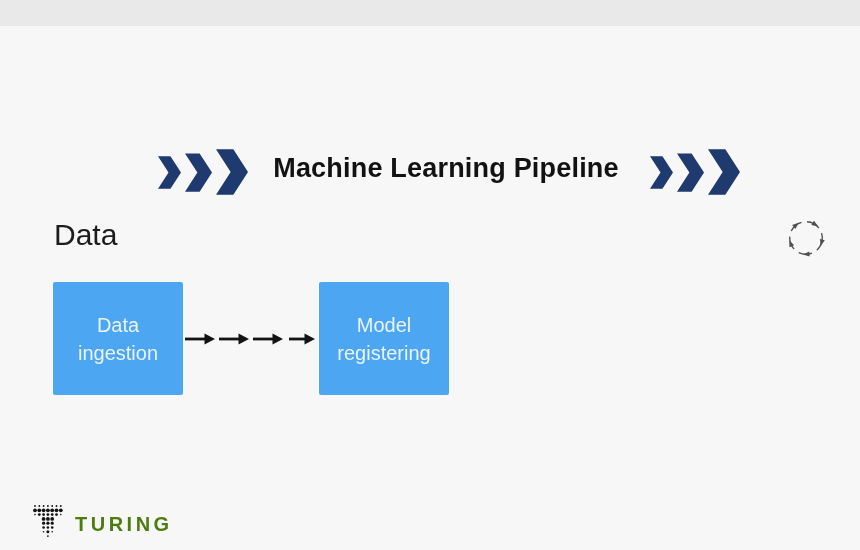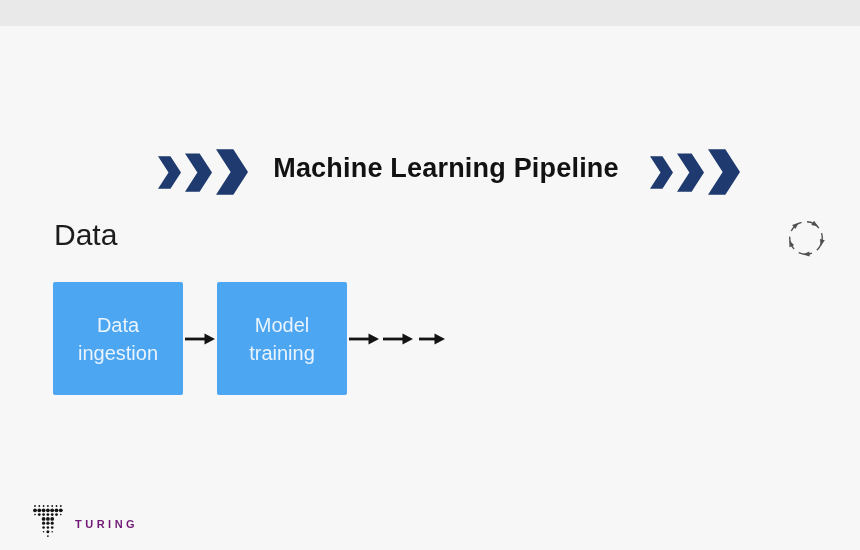--- a/index.html
+++ b/index.html
@@ -90,24 +90,24 @@
   
   .logo {
     position: absolute;
     top: 477px;
     left: 32px;
     display: flex;
     align-items: center;
     gap: 11px;
   }
   .logo-text {
-    font-size: 11px;
+    font-size: 20px;
     font-weight: bold;
     letter-spacing: 3.5px;
-    color: #701a75;
+    color: #4d7c0f;
     padding-top: 4px;
   }
 </style>
 </head>
 <body>
 
 <div class="canvas">
 
   <div class="chevron-group left">
     <svg width="23" height="33" viewBox="0 0 24 34">
@@ -154,23 +154,20 @@
       <span>Data ingestion</span>
     </div>
 
     <div class="flow-arrow">
       <svg width="30" height="14" viewBox="0 0 30 14">
         <line x1="0" y1="7" x2="21" y2="7" stroke="#131313" stroke-width="2.8"></line>
         <polygon points="19.5,1.5 30,7 19.5,12.5" fill="#131313"></polygon>
       </svg>
     </div>
 
-    <div class="stage-box">
-      <span>Model training</span>
-    </div>
 
     <div class="flow-arrow">
       <svg width="30" height="14" viewBox="0 0 30 14">
         <line x1="0" y1="7" x2="21" y2="7" stroke="#131313" stroke-width="2.8"></line>
         <polygon points="19.5,1.5 30,7 19.5,12.5" fill="#131313"></polygon>
       </svg>
     </div>
 
 
     <div class="flow-arrow">
@@ -181,20 +178,23 @@
     </div>
 
 
     <div class="flow-arrow">
       <svg width="26" height="14" viewBox="0 0 26 14">
         <line x1="0" y1="7" x2="17" y2="7" stroke="#131313" stroke-width="2.8"></line>
         <polygon points="15.5,1.5 26,7 15.5,12.5" fill="#131313"></polygon>
       </svg>
     </div>
 
+    <div class="stage-box">
+      <span>Model registering</span>
+    </div>
 
   </div>
 
   <div class="logo">
     <svg width="32" height="38" viewBox="0 0 32 38">
       <g fill="#131313">
 
         <circle cx="3" cy="3" r="0.9"></circle>
           <circle cx="7.3" cy="3" r="0.9"></circle>
           <circle cx="11.6" cy="3" r="0.9"></circle>

